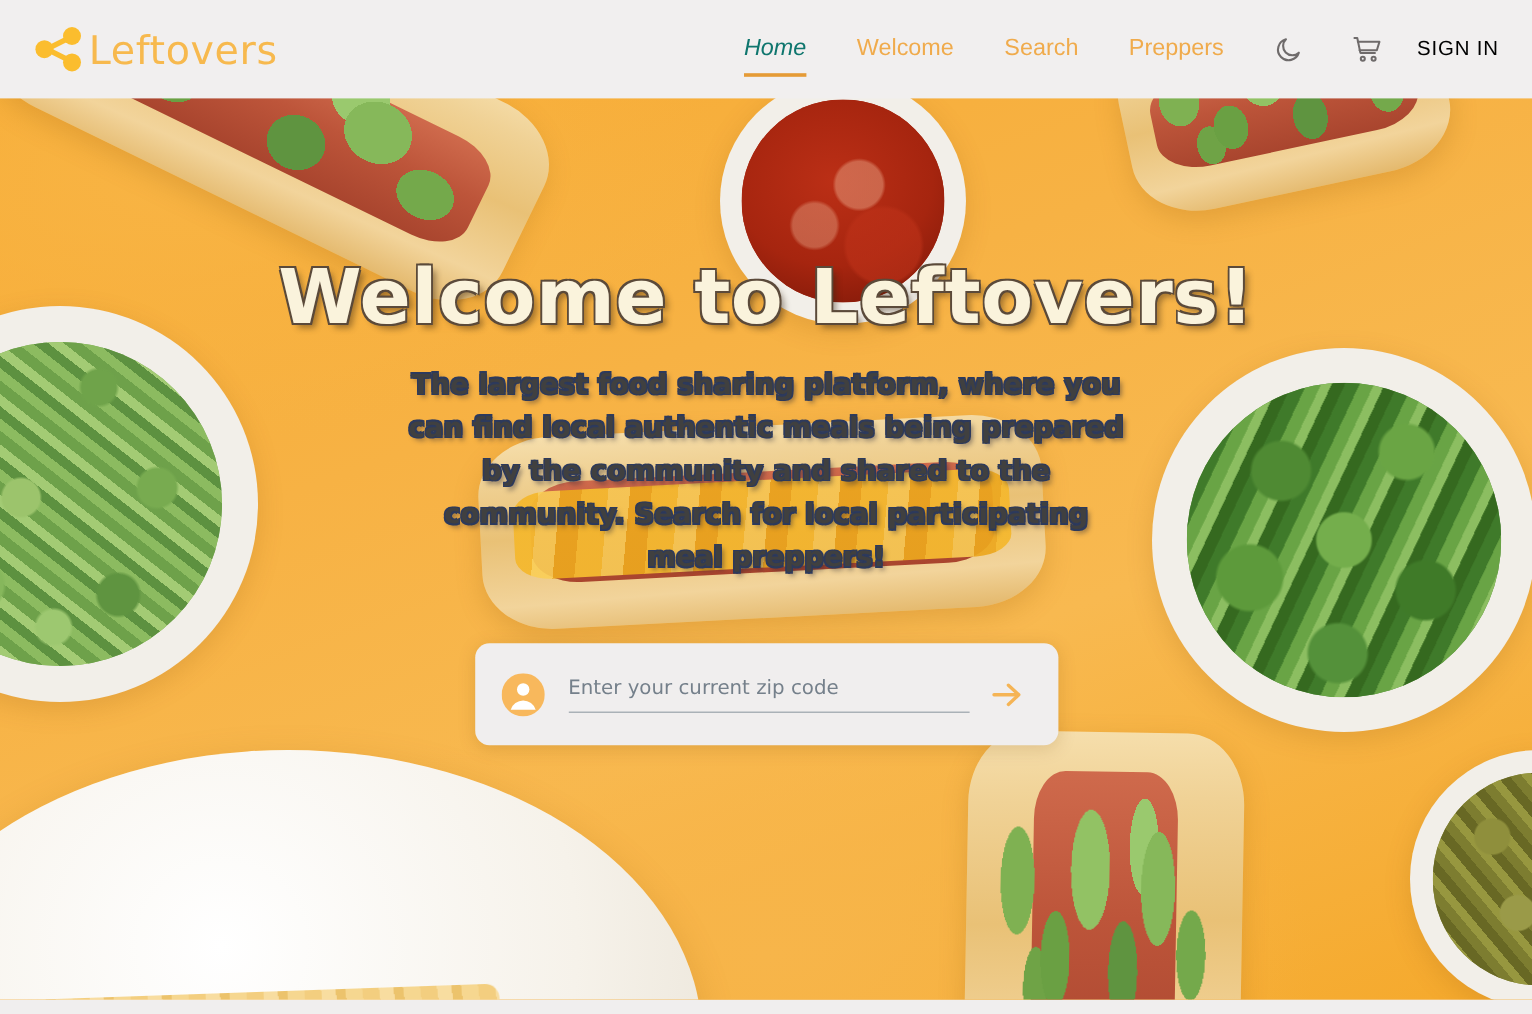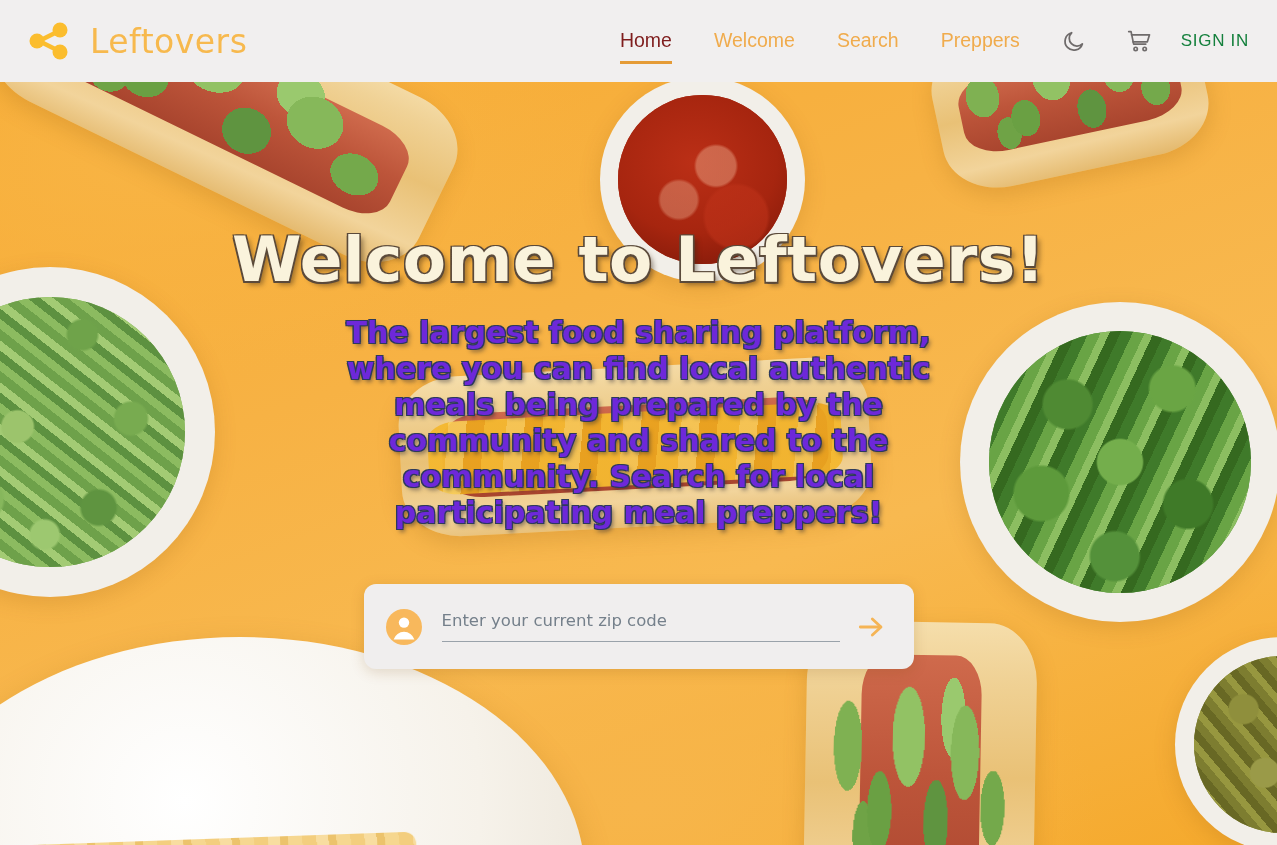--- a/index.html
+++ b/index.html
@@ -20,21 +20,21 @@
     height: 82px;
     background: #f1efef;
     display: flex;
     align-items: center;
     z-index: 50;
   }
   .brand {
     display: flex;
     align-items: center;
     margin-left: 24px;
-    gap: 16px;
+    gap: 0;
     cursor: pointer;
   }
   .brand-icon { width: 50px; height: 50px; display: block; flex: 0 0 auto; }
   .brand-text {
     font-family: "DejaVu Sans", sans-serif;
     font-size: 33px;
     color: #f7b94e;
     letter-spacing: 0.5px;
     font-weight: 400;
     line-height: 1;
@@ -51,55 +51,55 @@
   .nav-link {
     position: relative;
     color: #f0ab4c;
     font-size: 19.5px;
     text-decoration: none;
     padding: 0 21px;
     line-height: 1;
     white-space: nowrap;
     cursor: pointer;
   }
-  .nav-link.active { color: #7f1d1d; }
+  .nav-link.active { color: #0f766e; font-style: italic; }
   .nav-link.active::after {
     content: "";
     position: absolute;
     left: 21px; right: 21px;
     bottom: -13px;
     height: 3px;
     background: #e59b36;
   }
   .icon-btn {
     background: none;
     border: none;
     padding: 0 20px;
     cursor: pointer;
     display: flex;
     align-items: center;
     justify-content: center;
     color: #6f6b6b;
   }
   .icon-btn svg { display: block; }
   .signin {
-    color: #15803d;
+    color: #000000;
     font-size: 17px;
     letter-spacing: 0.7px;
     text-decoration: none;
     padding-left: 8px;
     padding-right: 6px;
     cursor: pointer;
     white-space: nowrap;
   }
 
   
   .hero {
     position: absolute;
-    top: 82px; left: 0;
+    top: 70px; left: 0;
     width: 1277px;
     height: 763px;
     overflow: hidden;
     background: #f6ae3d;
   }
   .hero-photo { position: absolute; inset: 0; }
 
   
   .bg-base {
     position: absolute; inset: 0;
@@ -236,36 +236,36 @@
     line-height: 1;
     text-shadow:
       -1.5px -1.5px 0 #5b4a3a, 1.5px -1.5px 0 #5b4a3a,
       -1.5px  1.5px 0 #5b4a3a, 1.5px  1.5px 0 #5b4a3a,
        4px 4px 5px rgba(60,40,20,.45);
   }
   .hero-sub {
     margin: 24px auto 0;
     width: 600px;
     font-family: "DejaVu Sans", sans-serif;
-    font-size: 30px;
+    font-size: 23px;
     font-weight: 700;
     line-height: 36px;
-    color: #6d28d9;
+    color: #404040;
     text-shadow:
       -1.2px -1.2px 0 #2d3a5c, 1.2px -1.2px 0 #2d3a5c,
       -1.2px  1.2px 0 #2d3a5c, 1.2px  1.2px 0 #2d3a5c,
        2.5px 3px 4px rgba(30,30,50,.5);
   }
 
   
   .search-card {
     position: relative;
     z-index: 20;
     margin: 53px auto 0;
-    width: 550px;
+    width: 486px;
     height: 85px;
     background: #f0eeee;
     border-radius: 12px;
     display: flex;
     align-items: center;
     padding: 0 20px 0 22px;
     box-shadow: 0 3px 14px rgba(120,70,10,.18);
   }
   .avatar-icon { width: 36px; height: 36px; flex: 0 0 auto; display: block; }
   .zip-wrap { flex: 1; margin-left: 20px; margin-right: 8px; position: relative; }

